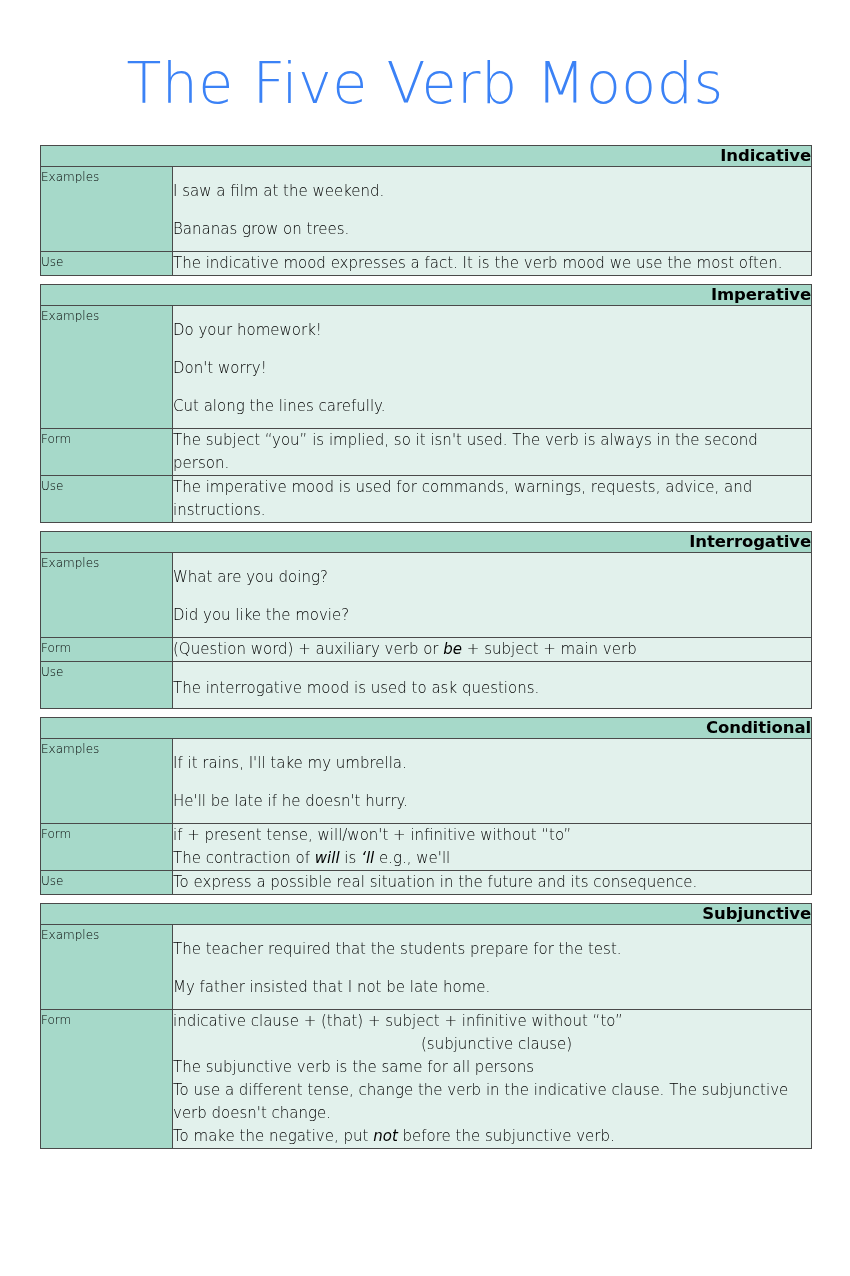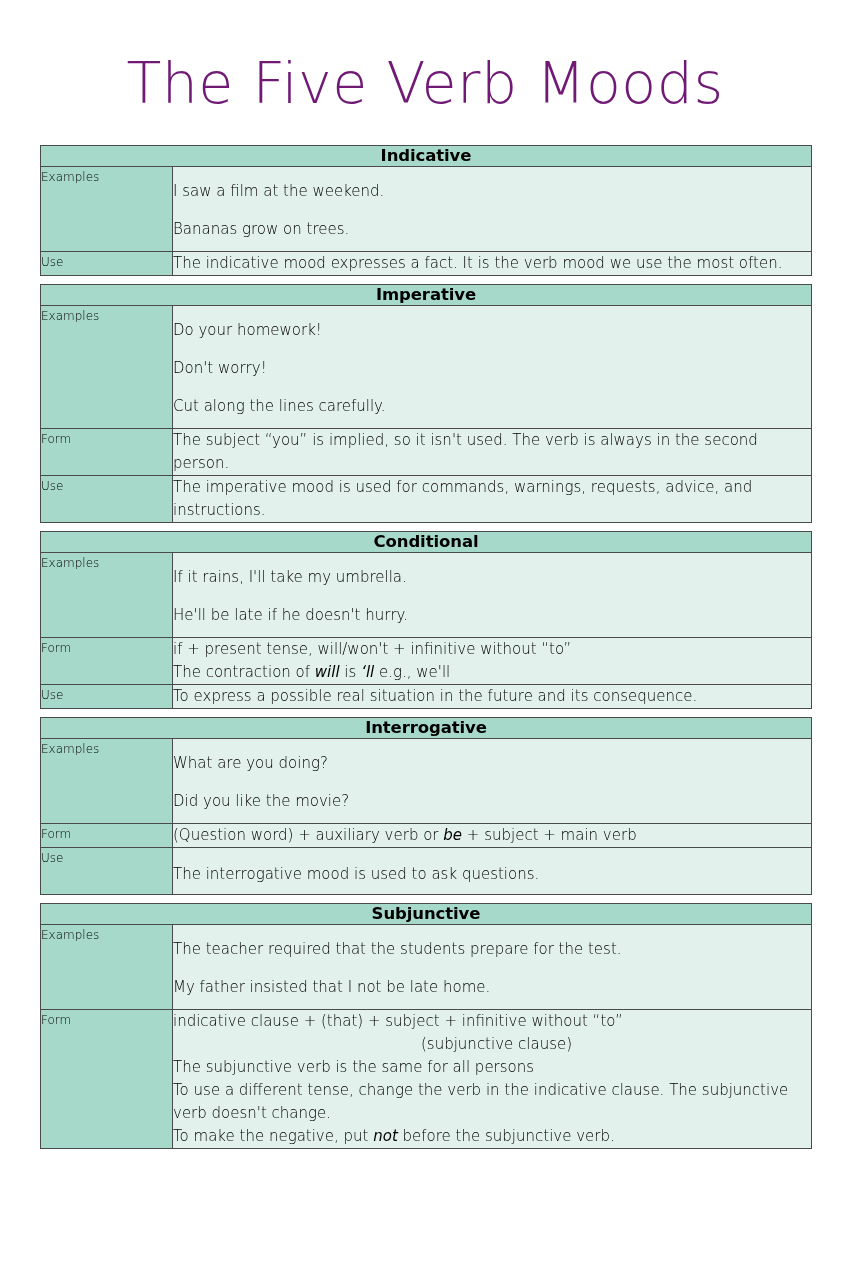--- a/index.html
+++ b/index.html
@@ -26,21 +26,21 @@
     position: absolute;
     top: 52px;
     left: 0;
     width: 850px;
     text-align: center;
     font-family: "DejaVu Sans", sans-serif;
     font-weight: 300;
     font-size: 57px;
     line-height: 62px;
     letter-spacing: 0.5px;
-    color: #701a75;
+    color: #3b82f6;
     white-space: nowrap;
   }
 
   .tables {
     position: absolute;
     left: 40px;
     top: 145px;
     width: 772px;
   }
 
@@ -58,21 +58,21 @@
     border: 1px solid #4a4a4a;
     vertical-align: top;
     padding: 0;
   }
 
   .hdr-cell {
     background: #a6d9c9;
     font-size: 16.5px;
     font-weight: bold;
     font-family: "DejaVu Sans", sans-serif;
-    text-align: center;
+    text-align: right;
     padding: 4px 0 5px 8px;
     line-height: 20px;
     letter-spacing: -0.1px;
   }
 
   .lbl-cell {
     background: #a6d9c9;
     width: 132px;
     font-size: 12px;
     font-weight: 300;
@@ -173,71 +173,71 @@
       </tbody>
     </table>
 
     <table class="mood-table">
       <colgroup>
           <col class="c1">
           <col class="c2">
         </colgroup>
       <tbody>
         <tr>
+          <td class="hdr-cell" colspan="2">Interrogative</td>
+        </tr>
+        <tr>
+          <td class="lbl-cell">Examples</td>
+          <td class="val-cell spaced">
+            <span class="ex-line">What are you doing?</span>
+            <span class="ex-line">Did you like the movie?</span>
+          </td>
+        </tr>
+        <tr>
+          <td class="lbl-cell">Form</td>
+          <td class="val-cell">
+            <span class="f-line">(Question word) + auxiliary verb or <em>be</em> + subject + main verb</span>
+          </td>
+        </tr>
+        <tr>
+          <td class="lbl-cell">Use</td>
+          <td class="val-cell mid">
+            <span class="f-line">The interrogative mood is used to ask questions.</span>
+          </td>
+        </tr>
+      </tbody>
+    </table>
+
+    <table class="mood-table">
+      <colgroup>
+          <col class="c1">
+          <col class="c2">
+        </colgroup>
+      <tbody>
+        <tr>
           <td class="hdr-cell" colspan="2">Conditional</td>
         </tr>
         <tr>
           <td class="lbl-cell">Examples</td>
           <td class="val-cell spaced">
             <span class="ex-line">If it rains, I'll take my umbrella.</span>
             <span class="ex-line">He'll be late if he doesn't hurry.</span>
           </td>
         </tr>
         <tr>
           <td class="lbl-cell">Form</td>
           <td class="val-cell">
             <span class="f-line">if + present tense, will/won't + infinitive without “to”</span>
             <span class="f-line">The contraction of <em>will</em> is <em>‘ll</em> e.g., we'll</span>
           </td>
         </tr>
         <tr>
           <td class="lbl-cell">Use</td>
           <td class="val-cell">
             <span class="f-line">To express a possible real situation in the future and its consequence.</span>
-          </td>
-        </tr>
-      </tbody>
-    </table>
-
-    <table class="mood-table">
-      <colgroup>
-          <col class="c1">
-          <col class="c2">
-        </colgroup>
-      <tbody>
-        <tr>
-          <td class="hdr-cell" colspan="2">Interrogative</td>
-        </tr>
-        <tr>
-          <td class="lbl-cell">Examples</td>
-          <td class="val-cell spaced">
-            <span class="ex-line">What are you doing?</span>
-            <span class="ex-line">Did you like the movie?</span>
-          </td>
-        </tr>
-        <tr>
-          <td class="lbl-cell">Form</td>
-          <td class="val-cell">
-            <span class="f-line">(Question word) + auxiliary verb or <em>be</em> + subject + main verb</span>
-          </td>
-        </tr>
-        <tr>
-          <td class="lbl-cell">Use</td>
-          <td class="val-cell mid">
-            <span class="f-line">The interrogative mood is used to ask questions.</span>
           </td>
         </tr>
       </tbody>
     </table>
 
     <table class="mood-table">
       <colgroup>
           <col class="c1">
           <col class="c2">
         </colgroup>

